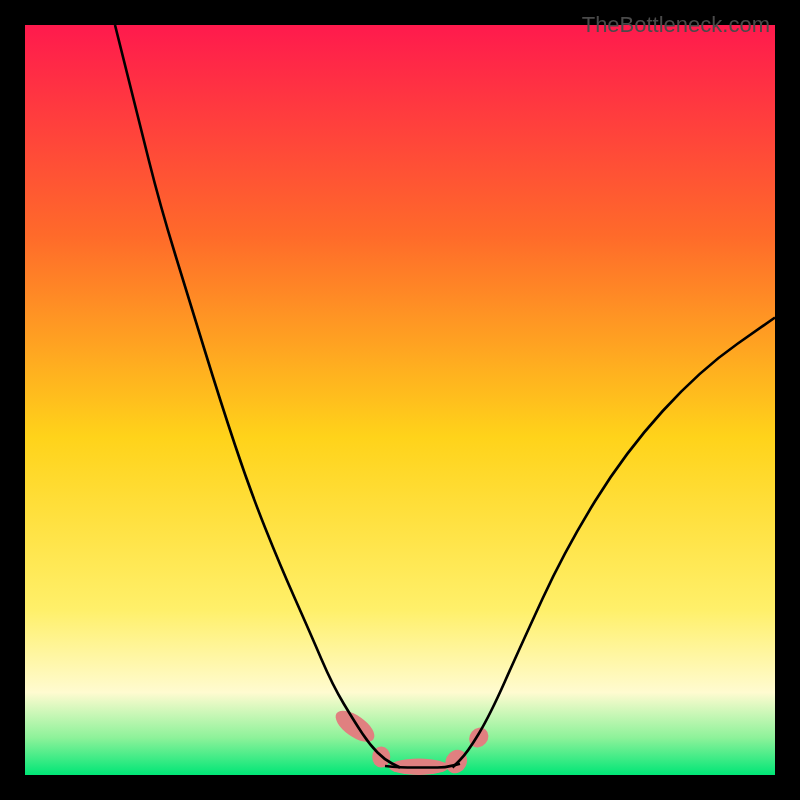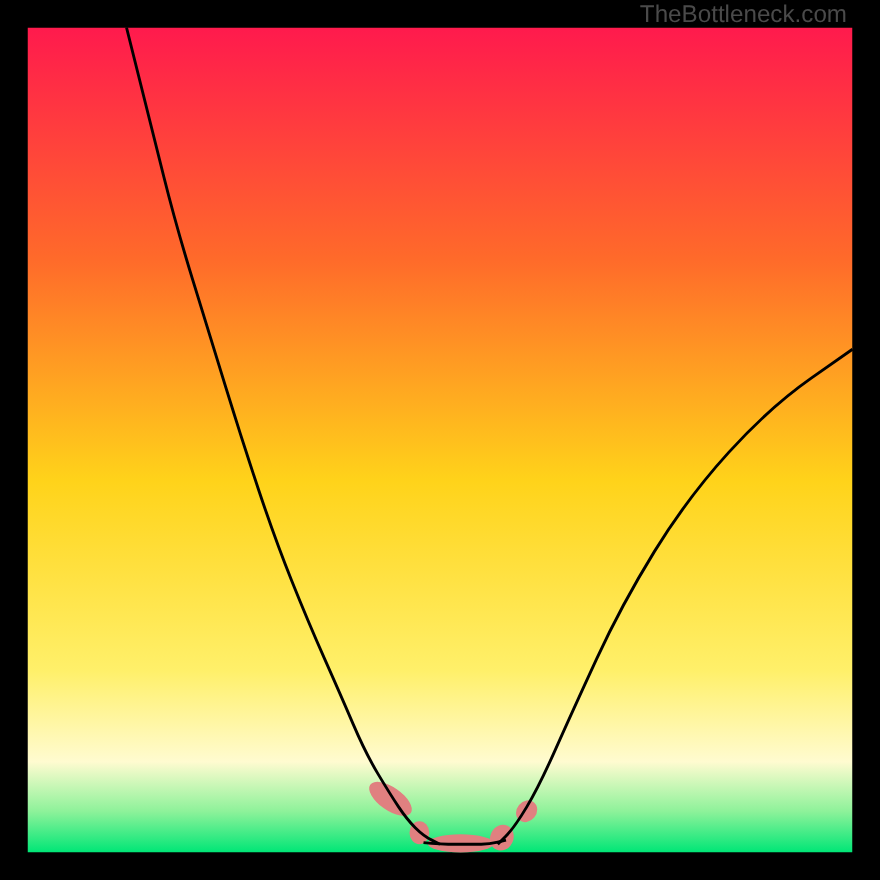--- a/index.html
+++ b/index.html
@@ -23,21 +23,21 @@
     top: 25px;
     width: 750px;
     height: 750px;
   }
   .gradient {
     position: absolute;
     left: 0; top: 0; right: 0; bottom: 0;
   }
   .watermark {
     position: absolute;
-    top: 0;
+    top: 12px;
     right: 30px;
     color: #4a4a4a;
     font-size: 22px;
     letter-spacing: 0px;
     font-weight: 500;
   }
   svg.curve {
     position: absolute;
     left: 0; top: 0;
     width: 100%; height: 100%;

